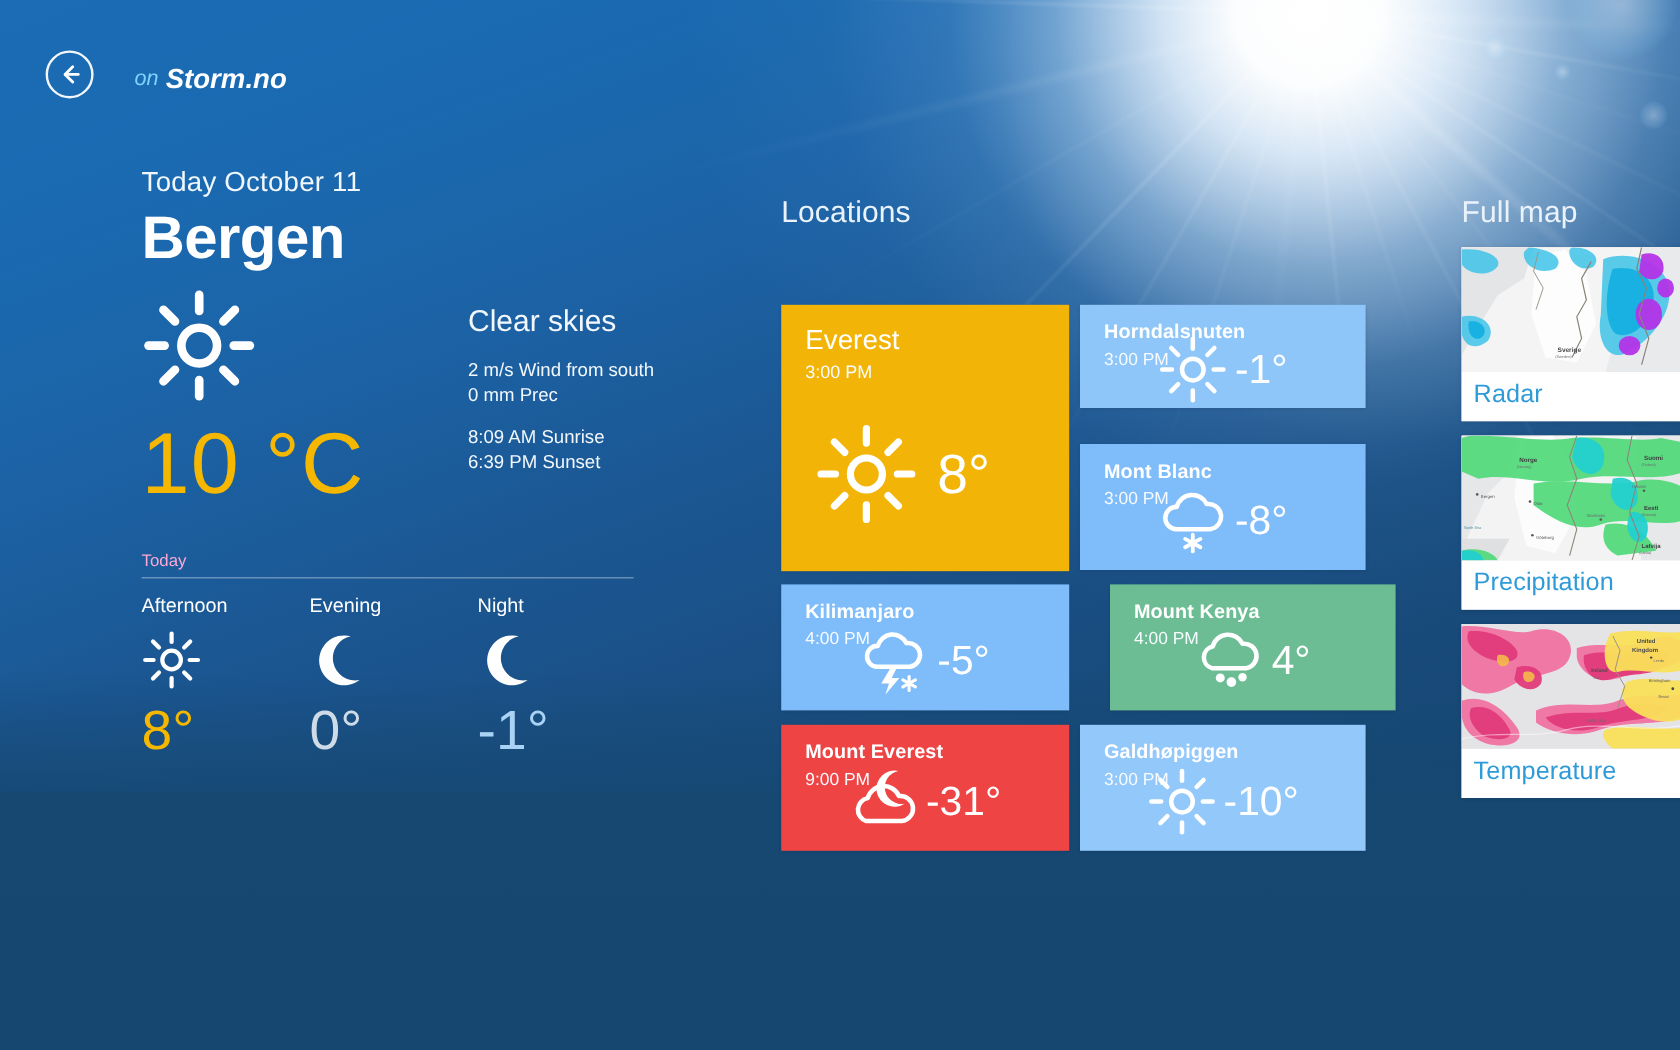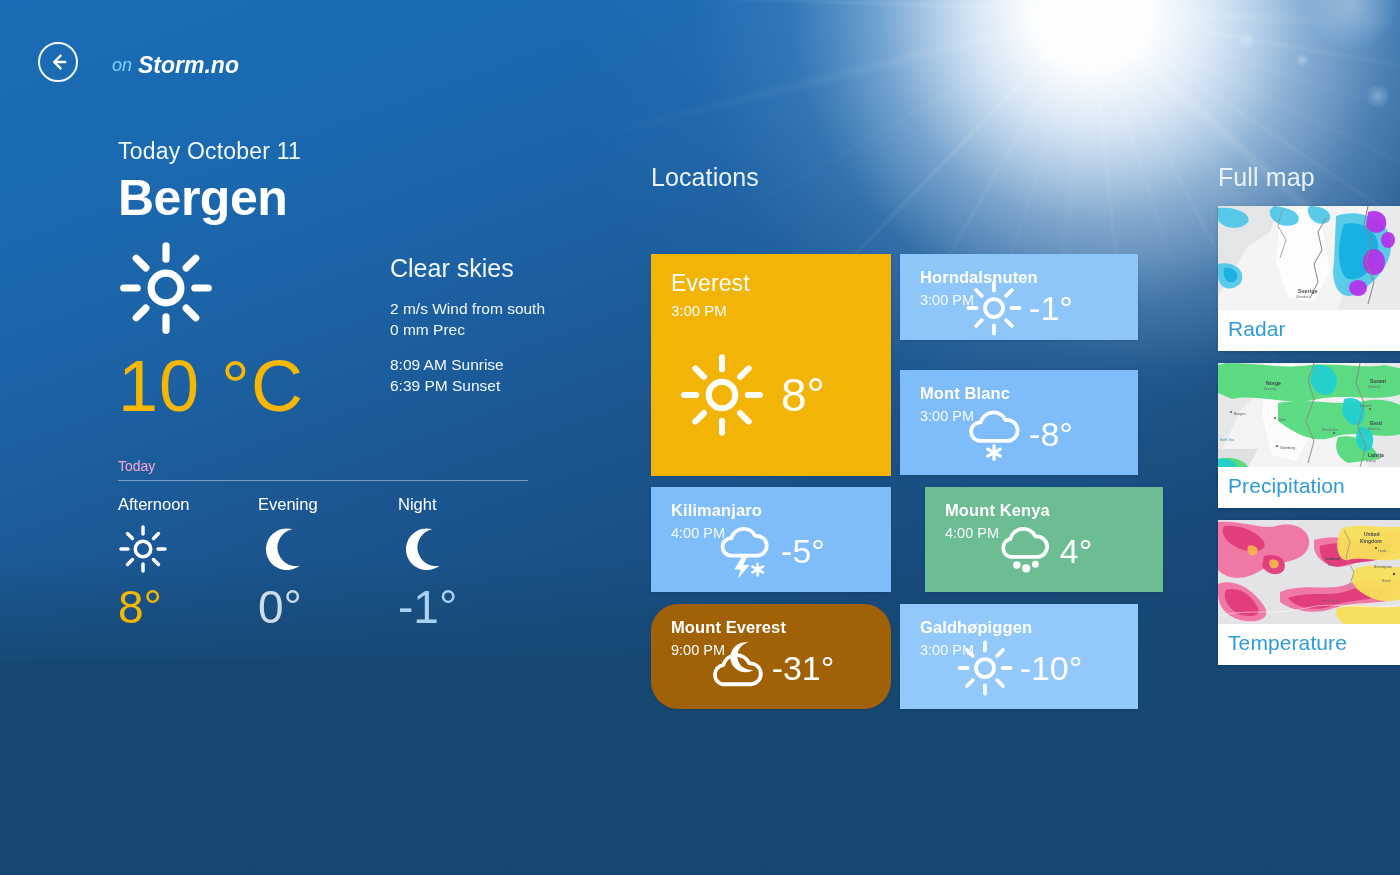--- a/index.html
+++ b/index.html
@@ -374,21 +374,21 @@
               <svg width="58" height="58" viewBox="0 0 100 100">
                 <path d="M24 60 a16 16 0 0 1 1 -31 a23 23 0 0 1 43 -4 a15 15 0 0 1 5 35 z" fill="none" stroke="#fff" stroke-width="6.5" stroke-linejoin="round"></path>
                 <circle cx="36" cy="74" r="6.5" fill="#fff"></circle>
                 <circle cx="52" cy="80" r="7" fill="#fff"></circle>
                 <circle cx="68" cy="73" r="6" fill="#fff"></circle>
               </svg>
             </div>
             <div class="tile-temp">4°</div>
           </div>
         </div>
-        <div class="tile" style="left: 0px; top: 398px; width: 240px; height: 105px; background: #a16207; border-radius: 27px;">
+        <div class="tile" style="left: 0px; top: 398px; width: 240px; height: 105px; background: #ef4444;">
           <div class="tile-name">Mount Everest</div>
           <div class="tile-time">9:00 PM</div>
           <div class="tile-body offset">
             <div style="display: flex; align-items: center;">
               <svg width="58" height="58" viewBox="0 0 100 100">
                 <path d="M70 6 a26 26 0 1 0 9 47 a21 21 0 1 1 -9 -47 z" fill="#fff"></path>
                 <path d="M24 78 a17 17 0 0 1 2 -33 a24 24 0 0 1 45 -3 a16 16 0 0 1 4 36 z" fill="none" stroke="#fff" stroke-width="6.5" stroke-linejoin="round"></path>
               </svg>
             </div>
             <div class="tile-temp">-31°</div>

